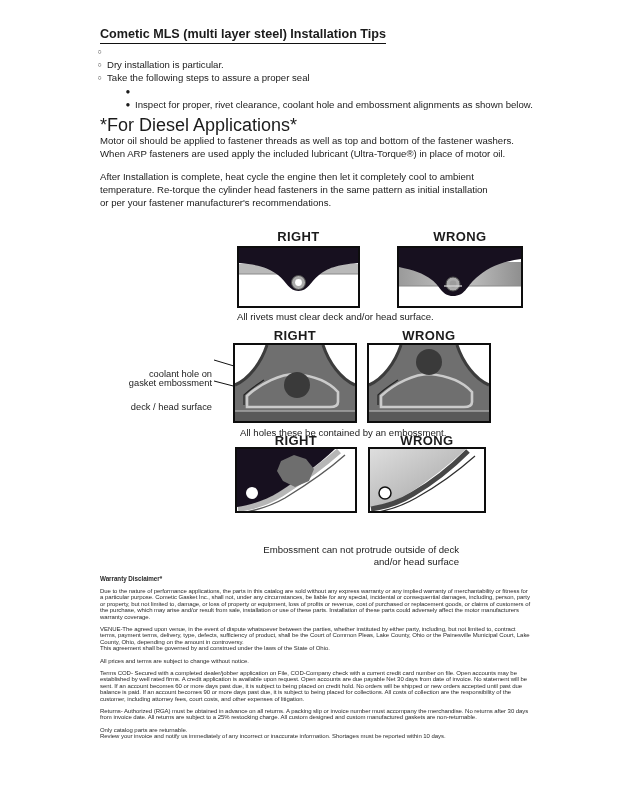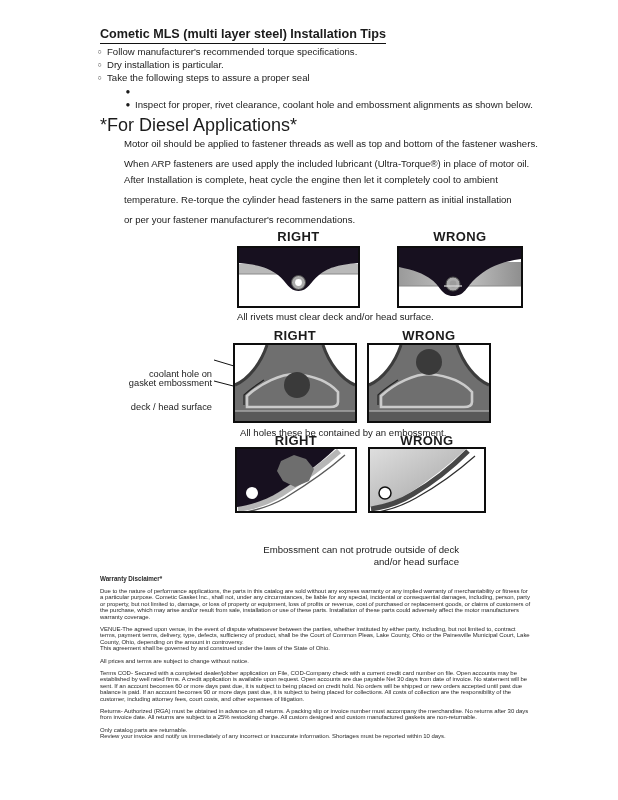--- a/index.html
+++ b/index.html
@@ -11,21 +11,21 @@
   .abs { position:absolute; }
   .title {
     font-size:12.6px; font-weight:bold; white-space:nowrap;
     border-bottom:1.6px solid #111; padding-bottom:2px; display:inline-block;
   }
   .bullet-row { display:flex; gap:4px; font-size:9.6px; line-height:13.2px; white-space:pre; }
   .bullet-row .mk { width:7px; font-size:7px; line-height:13.2px; text-align:center; color:#1b1b1b; }
   .sub { margin-left:29px; }
   .sub .mk { font-size:8px; width:6px; }
   .h2 { font-size:18px; font-weight:normal; white-space:nowrap; }
-  .body-text { font-size:9.6px; line-height:20px; white-space:pre;margin-left:24px; }
+  .body-text { font-size:9.6px; line-height:13px; white-space:pre; }
   .rw-label { font-weight:bold; font-size:13px; letter-spacing:0.4px; text-align:center; }
   .caption { font-size:9.6px; line-height:11.5px;text-align:right; }
   .ann { font-size:9.3px; line-height:11.3px; text-align:right; white-space:pre; }
   .fine { width:432px; font-size:6px; line-height:6.4px; color:#2a2a2a; letter-spacing:-0.05px; }
   .fine-h { font-size:6.3px; font-weight:bold; margin-bottom:5.5px; }
   .fine p { margin:0 0 6px 0; white-space:pre-line; }
   .page-code { font-size:16px; color:#2a2a2a; }
   svg { display:block; }
 </style>
 </head>
@@ -33,21 +33,20 @@
 
 <div class="page">
 
   <div class="abs" style="left:100px; top:24px;">
     <span class="title">Cometic MLS (multi layer steel) Installation Tips</span>
   </div>
 
   <div class="abs" style="left:96px; top:45px;">
     <div class="bullet-row">
       <span class="mk">○</span>
-      <span>Follow manufacturer's recommended torque specifications.</span>
     </div>
     <div class="bullet-row">
       <span class="mk">○</span>
       <span>Dry installation is particular.</span>
     </div>
     <div class="bullet-row">
       <span class="mk">○</span>
       <span>Take the following steps to assure a proper seal</span>
     </div>
     <div class="bullet-row sub">

